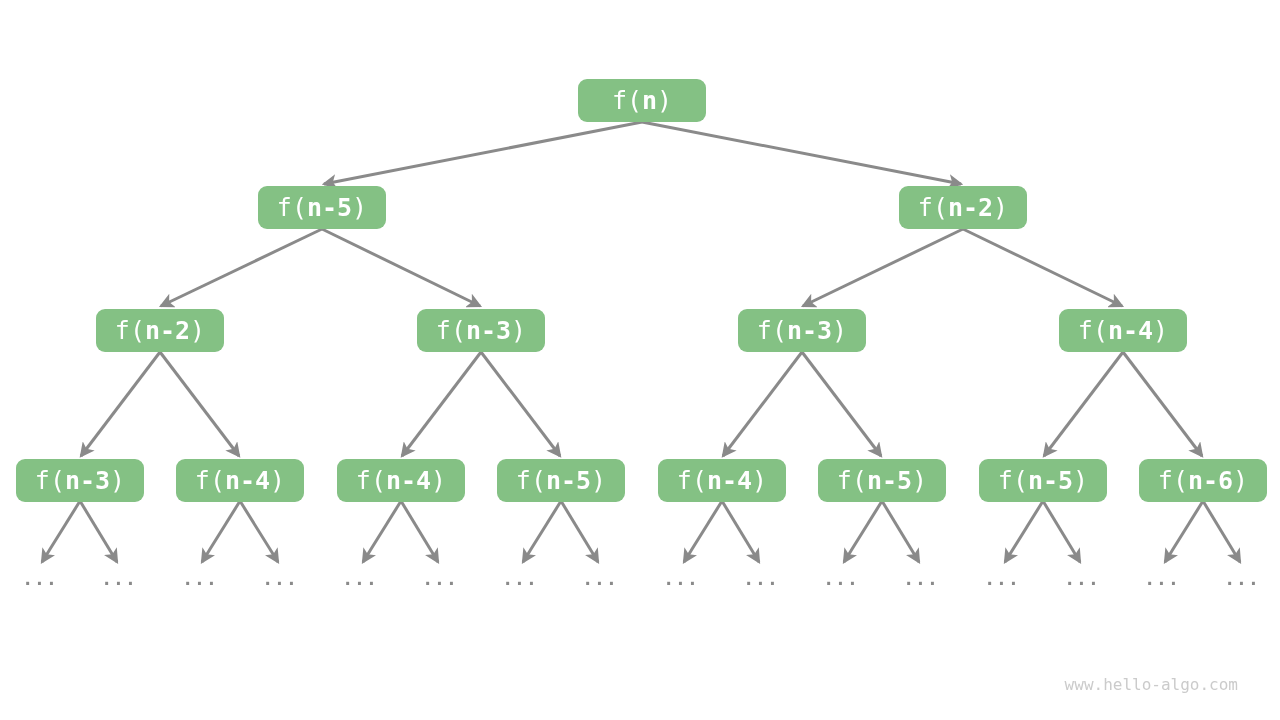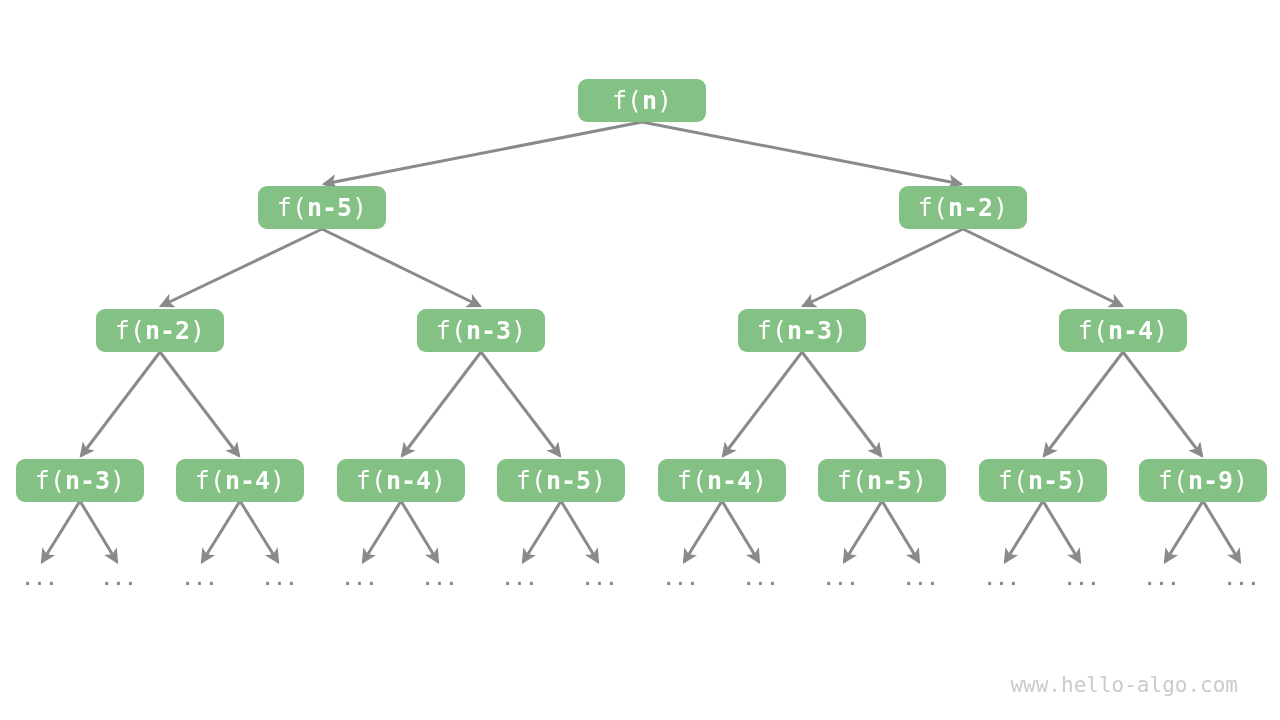--- a/index.html
+++ b/index.html
@@ -29,21 +29,21 @@
     width: 60px; height: 20px; top: 570px;
     text-align: center;
     color: var(--leaf-text, #8a8a8a);
     font-size: 18px; font-weight: bold; line-height: 18px;
     letter-spacing: 1px;
   }
   .watermark {
     position: absolute; z-index: 2;
     right: 42px; top: 676px;
     color: var(--watermark-text, #cccccc);
-    font-size: 21px; line-height: 18px;
+    font-size: 16px; line-height: 18px;
   }
 </style>
 </head>
 <body>
 
 <div class="canvas">
 
   <svg class="edges" width="1280" height="720" viewBox="0 0 1280 720">
     <defs>
       <marker id="ah" viewBox="0 0 10 10" refX="8.5" refY="5" markerWidth="5" markerHeight="5" orient="auto-start-reverse">
@@ -96,21 +96,21 @@
   <div class="node" style="left:738px;top:309px"><span>f(</span><span class="arg">n-3</span><span>)</span></div>
   <div class="node" style="left:1059px;top:309px"><span>f(</span><span class="arg">n-4</span><span>)</span></div>
 
   <div class="node" style="left:16px;top:459px"><span>f(</span><span class="arg">n-3</span><span>)</span></div>
   <div class="node" style="left:176px;top:459px"><span>f(</span><span class="arg">n-4</span><span>)</span></div>
   <div class="node" style="left:337px;top:459px"><span>f(</span><span class="arg">n-4</span><span>)</span></div>
   <div class="node" style="left:497px;top:459px"><span>f(</span><span class="arg">n-5</span><span>)</span></div>
   <div class="node" style="left:658px;top:459px"><span>f(</span><span class="arg">n-4</span><span>)</span></div>
   <div class="node" style="left:818px;top:459px"><span>f(</span><span class="arg">n-5</span><span>)</span></div>
   <div class="node" style="left:979px;top:459px"><span>f(</span><span class="arg">n-5</span><span>)</span></div>
-  <div class="node" style="left:1139px;top:459px"><span>f(</span><span class="arg">n-9</span><span>)</span></div>
+  <div class="node" style="left:1139px;top:459px"><span>f(</span><span class="arg">n-6</span><span>)</span></div>
 
   <div class="leaf" style="left:10px">...</div>
   <div class="leaf" style="left:89px">...</div>
   <div class="leaf" style="left:170px">...</div>
   <div class="leaf" style="left:250px">...</div>
   <div class="leaf" style="left:330px">...</div>
   <div class="leaf" style="left:410px">...</div>
   <div class="leaf" style="left:490px">...</div>
   <div class="leaf" style="left:570px">...</div>
   <div class="leaf" style="left:651px">...</div>

